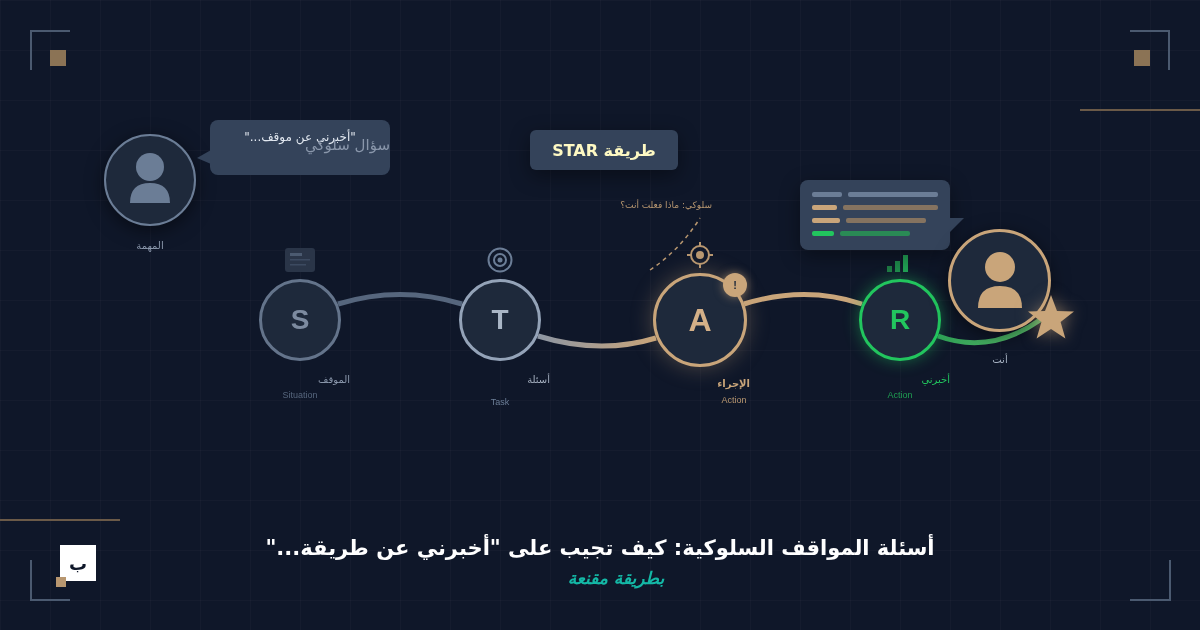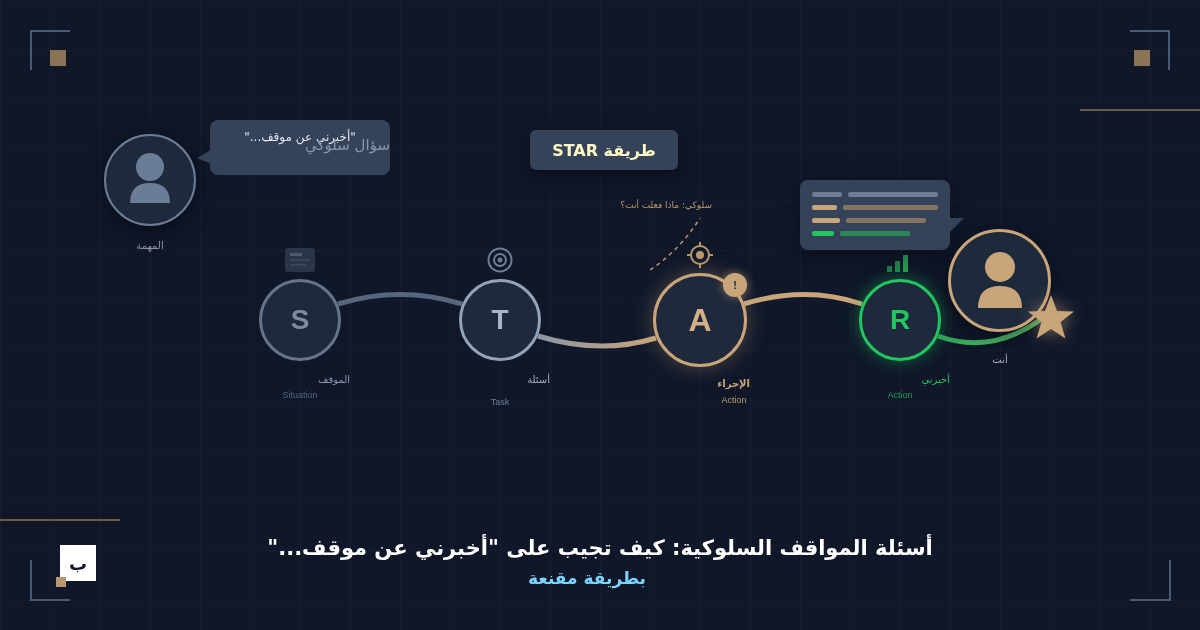--- a/index.html
+++ b/index.html
@@ -79,22 +79,22 @@
     position: absolute; right: -14px; top: 38px; width: 0; height: 0;
     border-left: 16px solid #34435a; border-bottom: 16px solid transparent;
   }
   .bar { position: absolute; height: 5px; border-radius: 2px; }
 
   .title {
     position: absolute; left: 200px; top: 536px; width: 800px; text-align: center;
     font-size: 21px; font-weight: bold; color: #ffffff; direction: rtl;
   }
   .subtitle {
-    position: absolute; left: 187px; top: 568px; width: 800px; text-align: center;
-    font-size: 17px; font-weight: bold; color: #7dd3fc; direction: rtl;
+    position: absolute; left: 216px; top: 568px; width: 800px; text-align: center;
+    font-size: 17px; font-weight: bold; color: #14b8a6; direction: rtl; font-style: italic;
   }
 
   .logo {
     position: absolute; left: 60px; top: 545px; width: 36px; height: 36px; background: #ffffff;
     display: flex; align-items: center; justify-content: center;
     color: #0f1729; font-size: 18px; font-weight: bold;
   }
 </style>
 </head>
 <body>
@@ -200,17 +200,17 @@
   <svg width="46" height="58" viewBox="0 0 46 58">
     <circle cx="23" cy="15" r="15" fill="#c9a57a"></circle>
     <path d="M1 56 Q1 34 23 34 Q45 34 45 56 Z" fill="#c9a57a"></path>
   </svg>
 </div>
 <svg class="abs" style="left:1027px;top:293px;filter:drop-shadow(0 0 8px rgba(201,165,122,0.6));" width="48" height="48" viewBox="0 0 24 24">
   <path d="M12 1 L15 9 L23.5 9.3 L16.8 14.5 L19.2 22.7 L12 18 L4.8 22.7 L7.2 14.5 L0.5 9.3 L9 9 Z" fill="#c9a57a"></path>
 </svg>
 <div class="lbl-small" style="left:970px;top:354px;width:60px;color:#a3aebe;">أنت</div>
 
-<div class="title">أسئلة المواقف السلوكية: كيف تجيب على "أخبرني عن موقف..."</div>
+<div class="title">أسئلة المواقف السلوكية: كيف تجيب على "أخبرني عن طريقة..."</div>
 <div class="subtitle">بطريقة مقنعة</div>
 
 <div class="logo">ب</div>
 <div class="sq" style="left:56px;top:577px;width:10px;height:10px;background:#b89770;"></div>
 
 </body></html>

